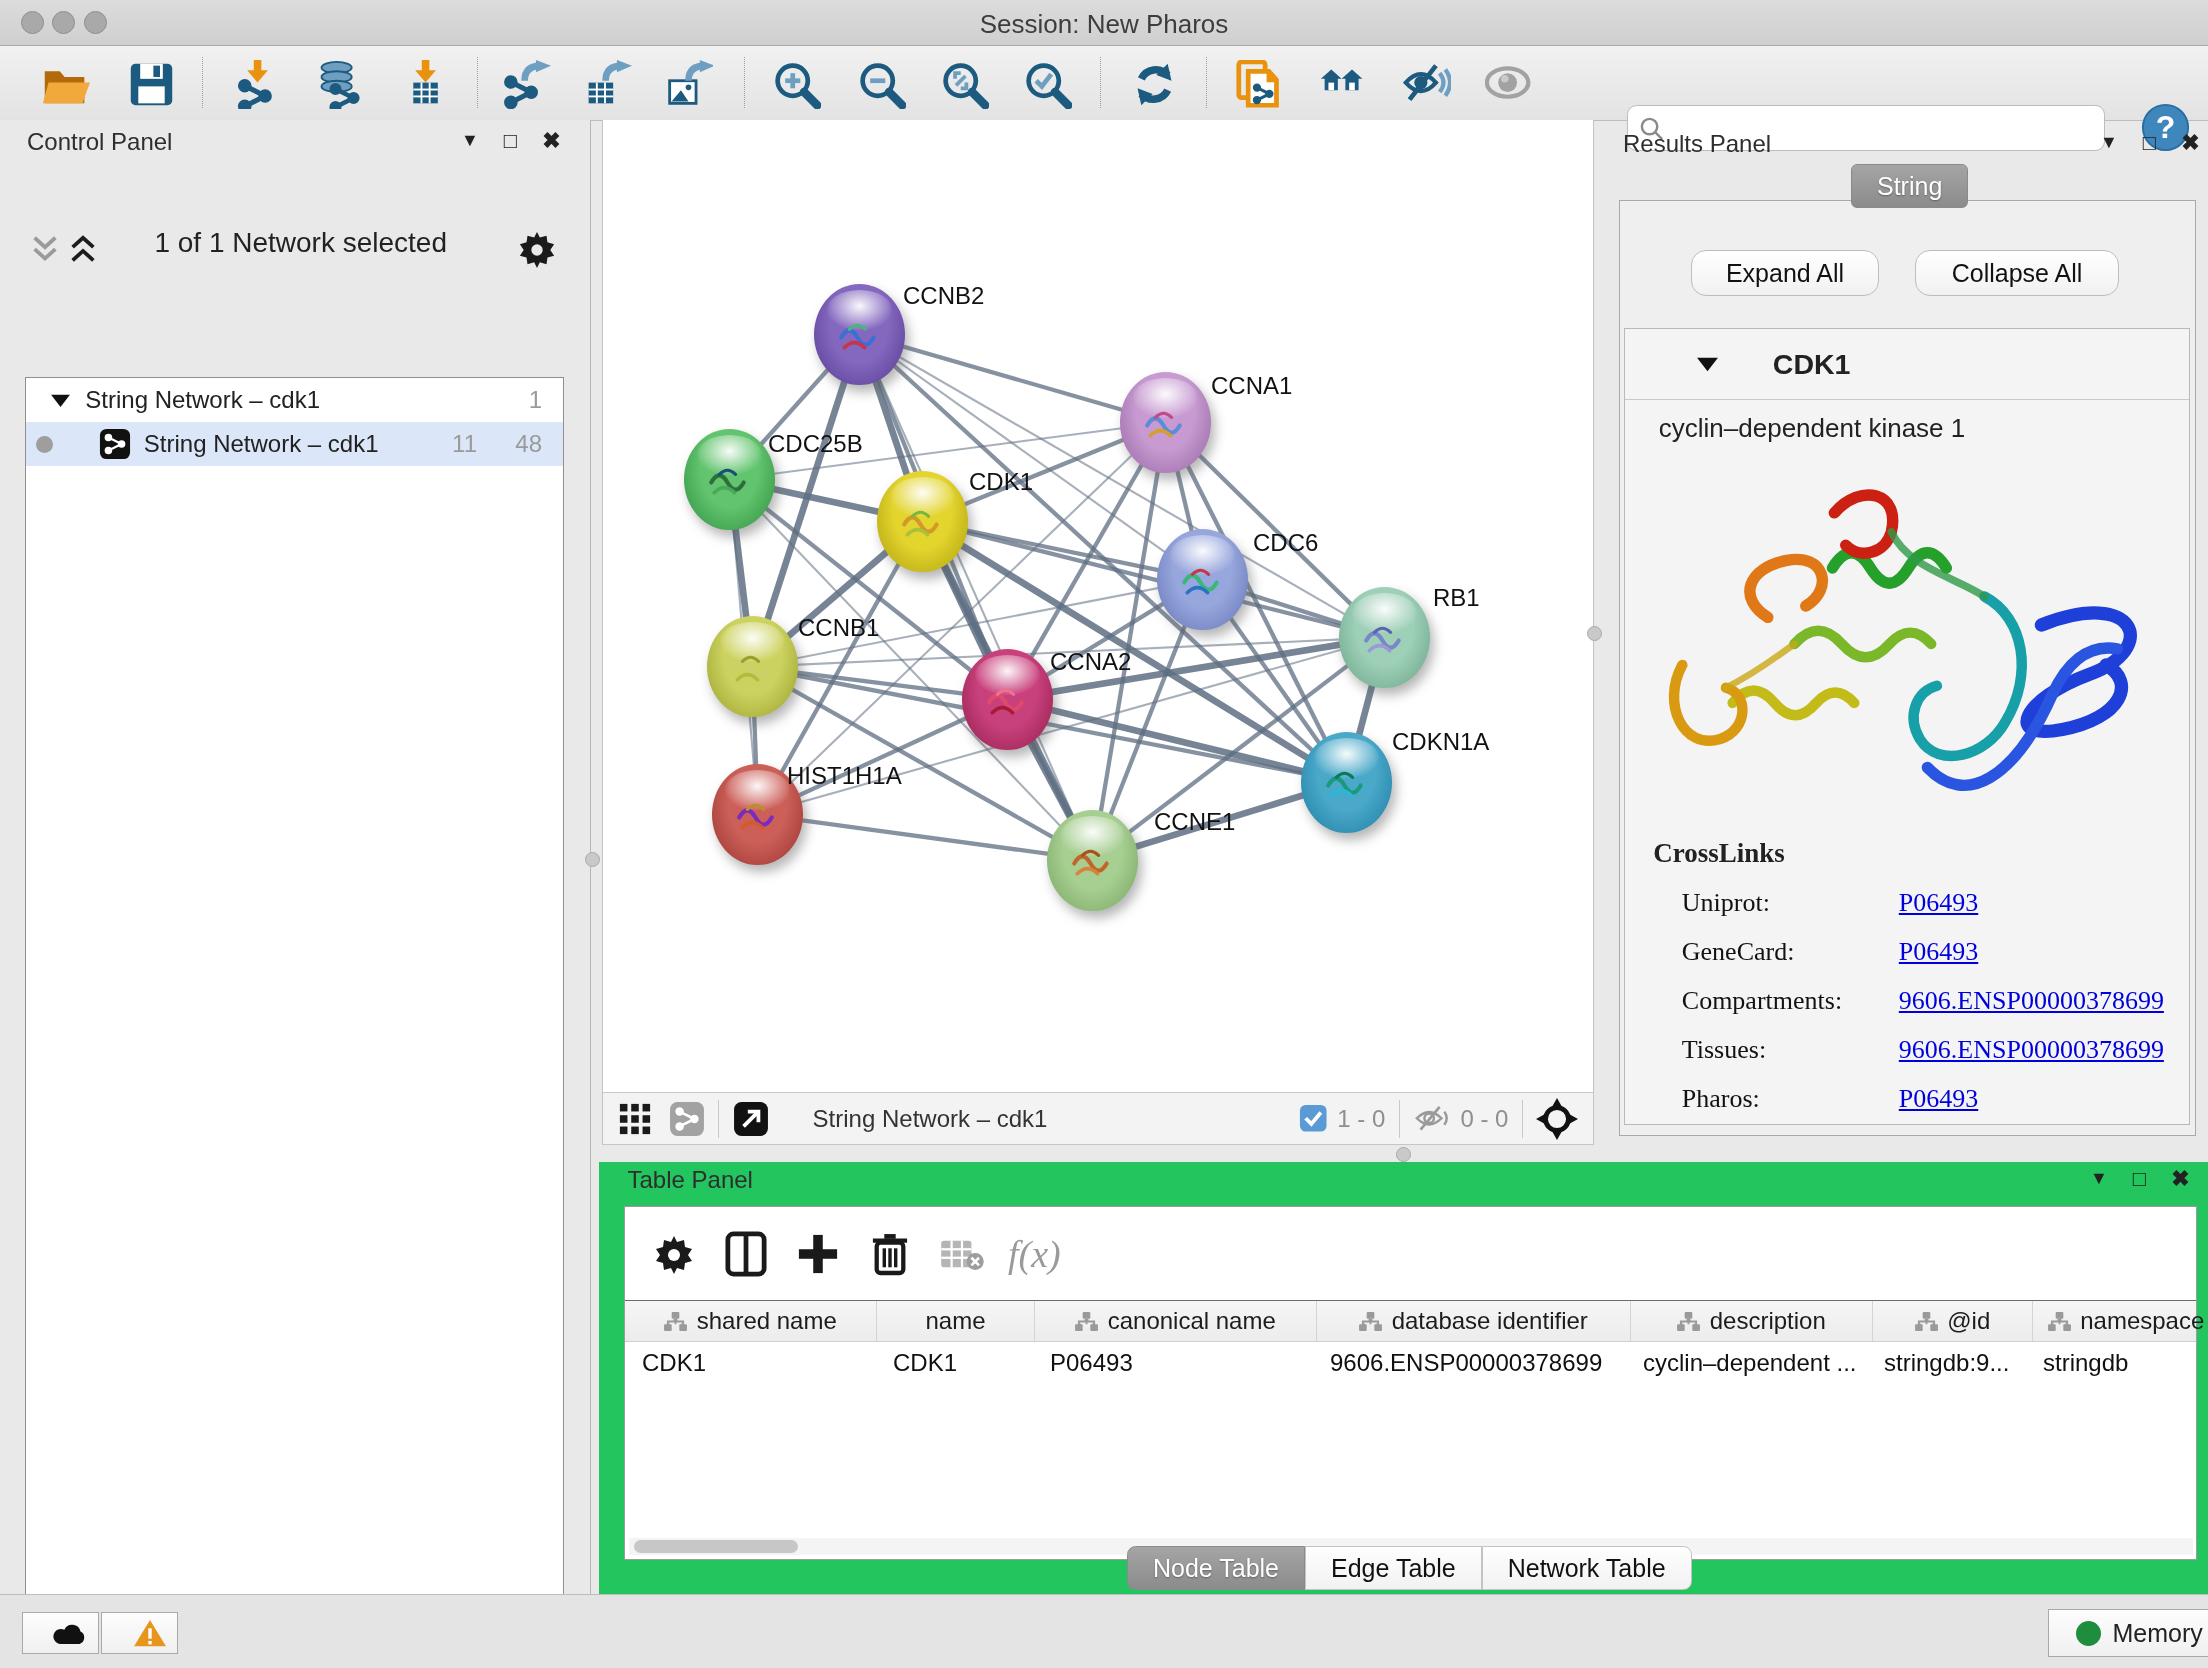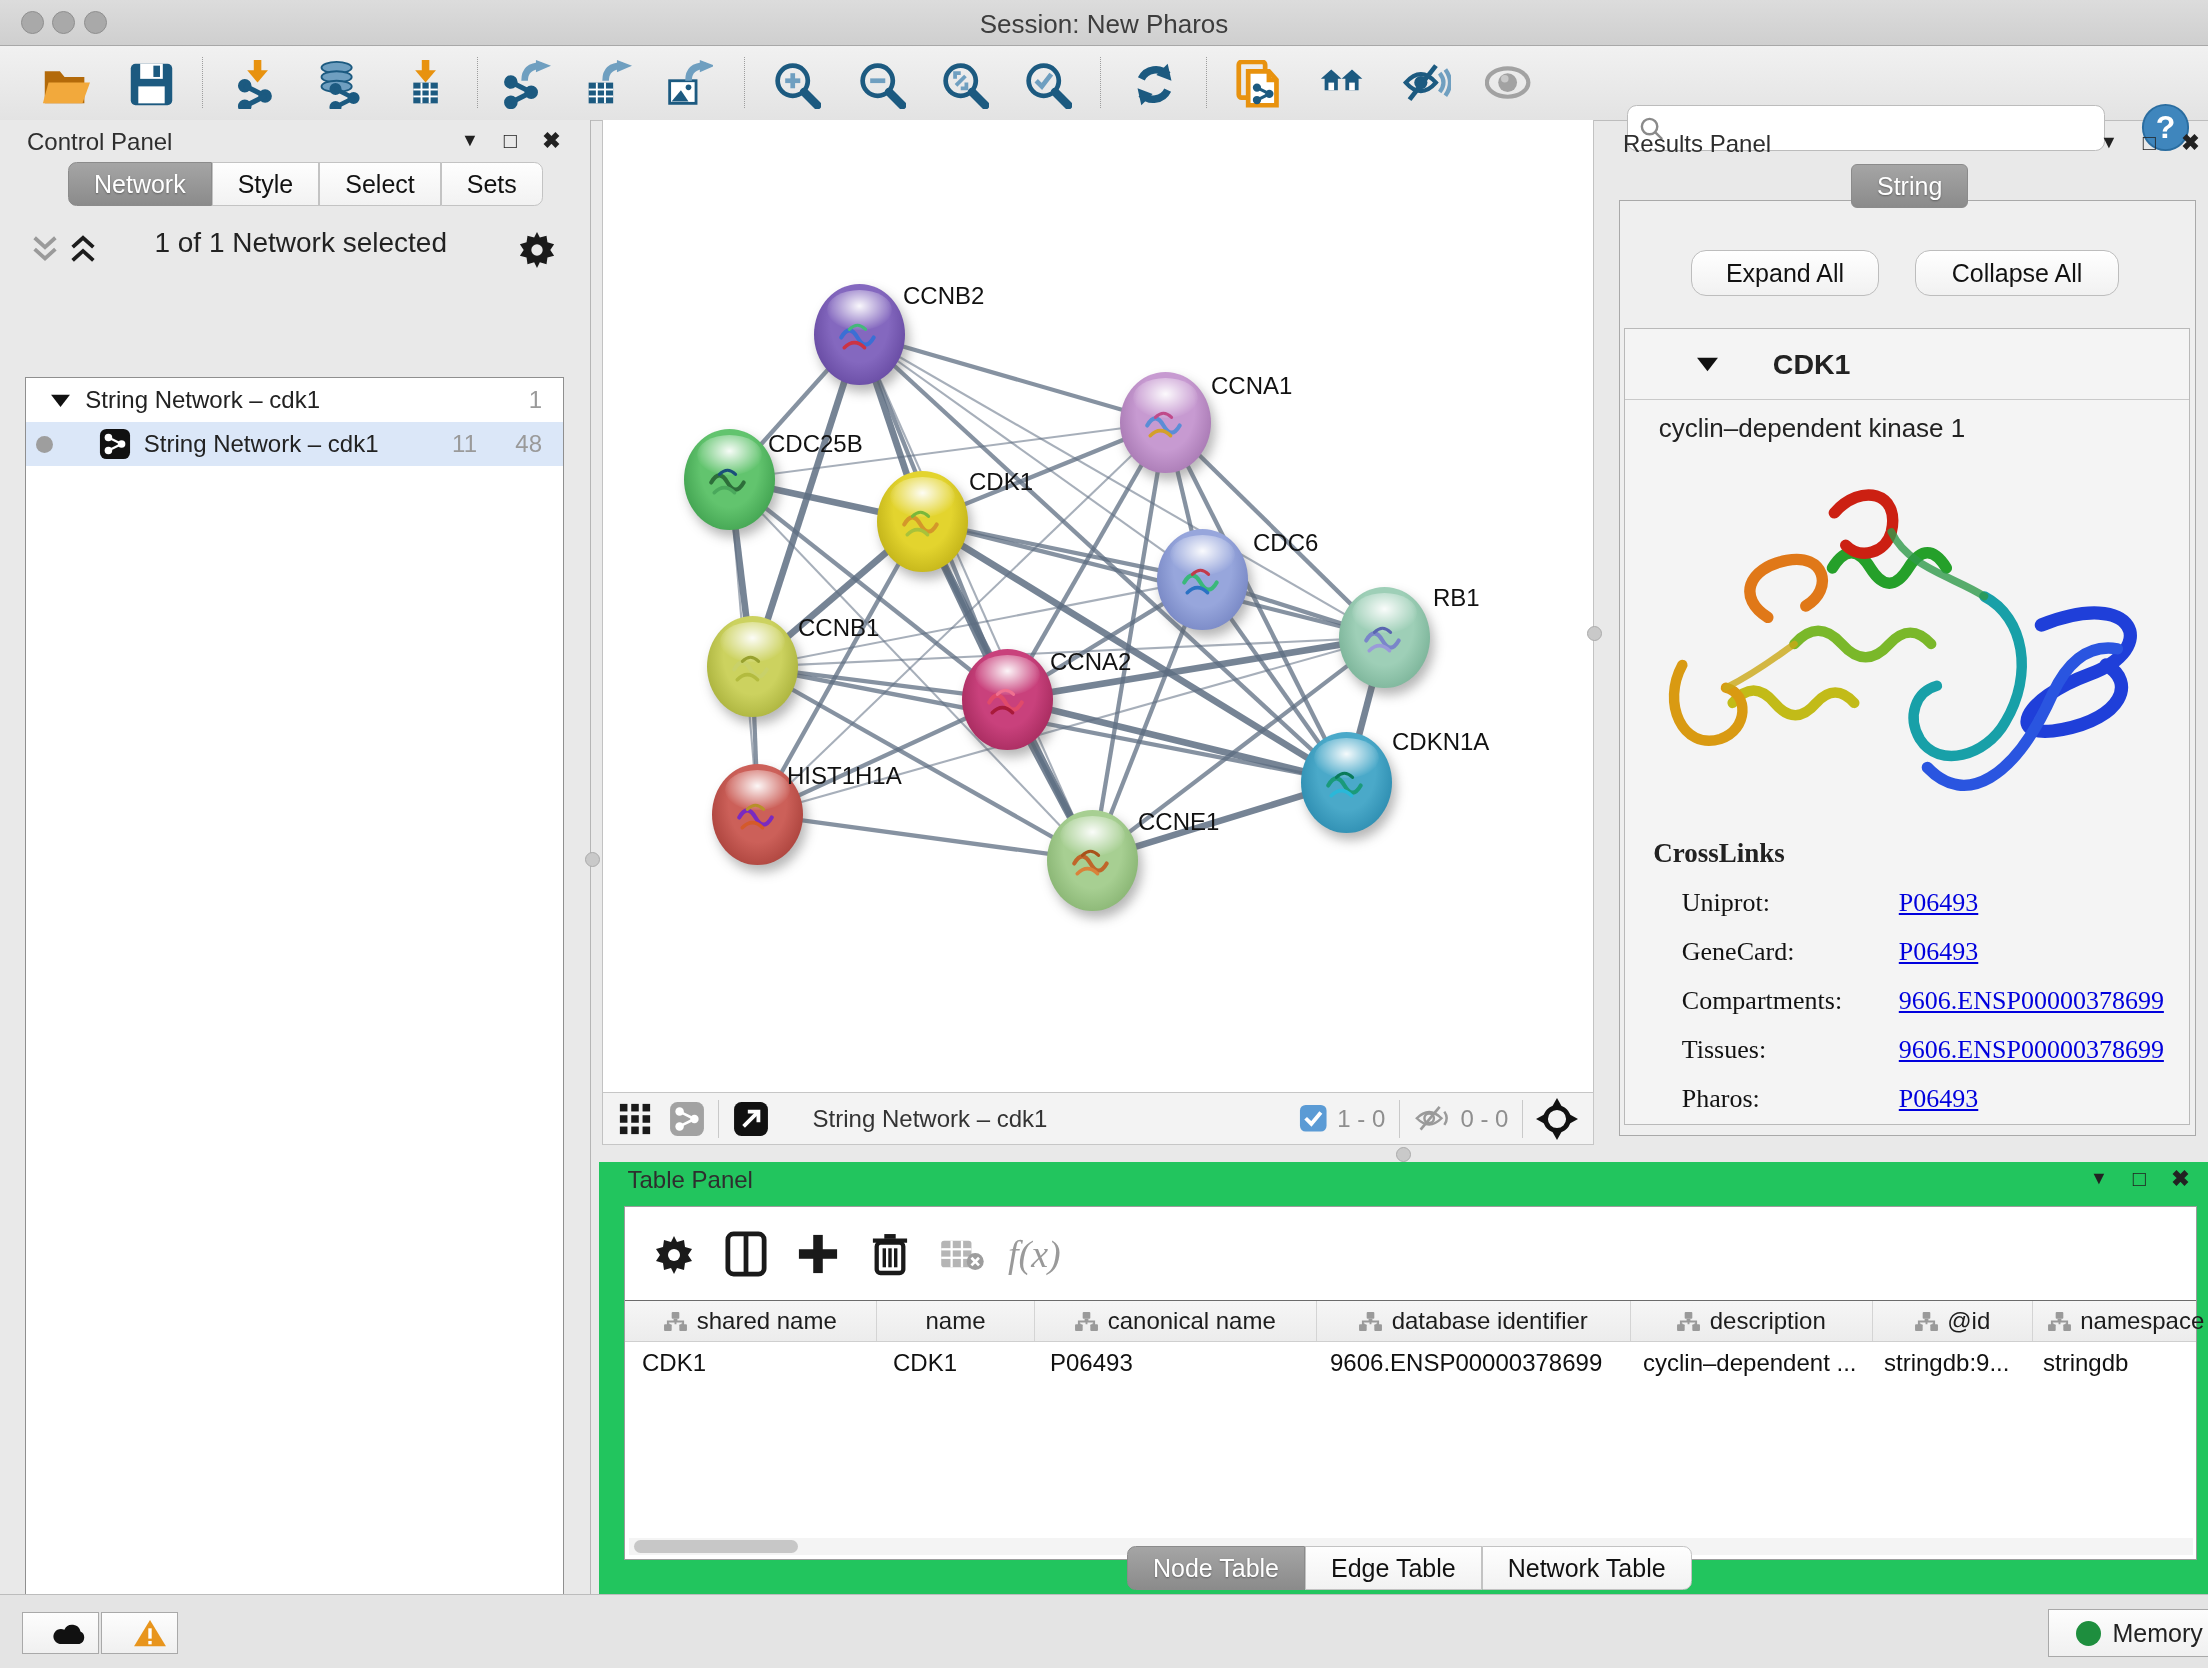--- a/index.html
+++ b/index.html
@@ -298,26 +298,20 @@
     </div>
   </div>
 
   <div id="control-panel" class="abs">
     <div class="abs panel-title" style="left:27px;top:7.6px">Control Panel</div>
     <div class="abs" style="left:461px;top:7.6px;display:flex;gap:25px;align-items:center">
       <span style="font-size:18px">▼</span>
       <span style="font-size:22px">□</span>
       <span style="font-size:22px;font-weight:bold">✖</span>
     </div>
-    <div class="abs tabrow" style="left:68px;top:42px">
-      <div class="tab selected first">Network</div>
-      <div class="tab">Style</div>
-      <div class="tab">Select</div>
-      <div class="tab last">Sets</div>
-    </div>
 
     <div class="abs" style="left:28.5px;top:112px">
       <svg width="32" height="36" viewBox="0 0 34 38">
           <polyline points="6,6 17,16 28,6" fill="none" stroke="#9a9a9a" stroke-width="4"></polyline>
           <polyline points="6,18 17,28 28,18" fill="none" stroke="#9a9a9a" stroke-width="4"></polyline>
         </svg>
     </div>
     <div class="abs" style="left:67px;top:112px">
       <svg width="32" height="36" viewBox="0 0 34 38">
           <polyline points="6,16 17,6 28,16" fill="none" stroke="#1c1c1c" stroke-width="4"></polyline>
@@ -505,21 +499,21 @@
         </div>
         <div class="net-label" style="left: 184px; top: 642px;">HIST1H1A</div>
         <div class="net-node" style="left: 444px; top: 690px; width: 91px; height: 101px; background: radial-gradient(at 50% 38%, rgb(167, 207, 146) 45%, rgb(116, 163, 94) 100%);">
           <span class="gloss"></span>
     <svg width="61" height="61" viewBox="0 0 60 60" style="position:absolute;left:15px;top:23px" fill="none" stroke-linecap="round">
       <path d="M12 30 q 8 -14 16 0 q 8 14 16 0" stroke="#c0662a" stroke-width="4"></path>
       <path d="M15 40 q 10 -10 20 0" stroke="#d9823a" stroke-width="3.5"></path>
       <path d="M20 22 q 8 -8 16 0" stroke="#a8521a" stroke-width="3"></path>
     </svg>
         </div>
-        <div class="net-label" style="left: 535px; top: 688px;">CCNE1</div>
+        <div class="net-label" style="left: 551px; top: 688px;">CCNE1</div>
       </div>
   </div>
 
   <div id="network-toolbar" class="abs">
     <span style="margin-left:15px">
       <svg width="34" height="34" viewBox="0 0 36 36">
           <g fill="#1a1a1a">
             <rect x="2" y="2" width="8" height="8"></rect>
             <rect x="14" y="2" width="8" height="8"></rect>
             <rect x="26" y="2" width="8" height="8"></rect>

